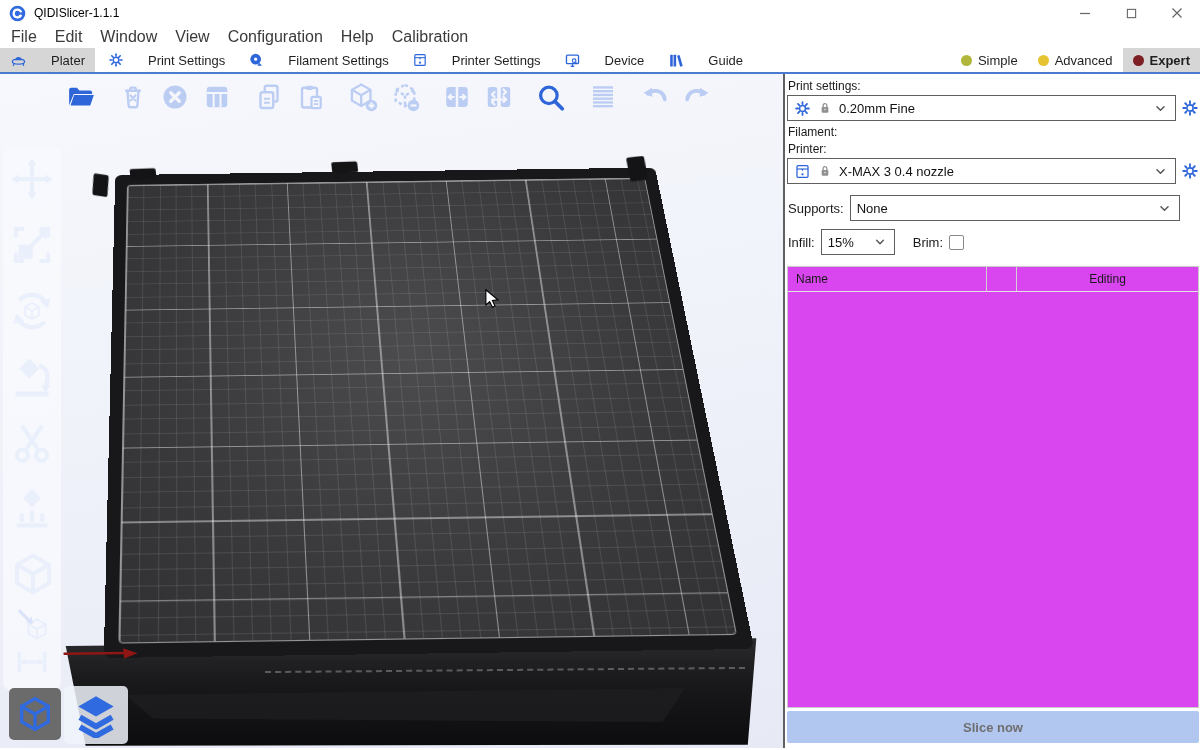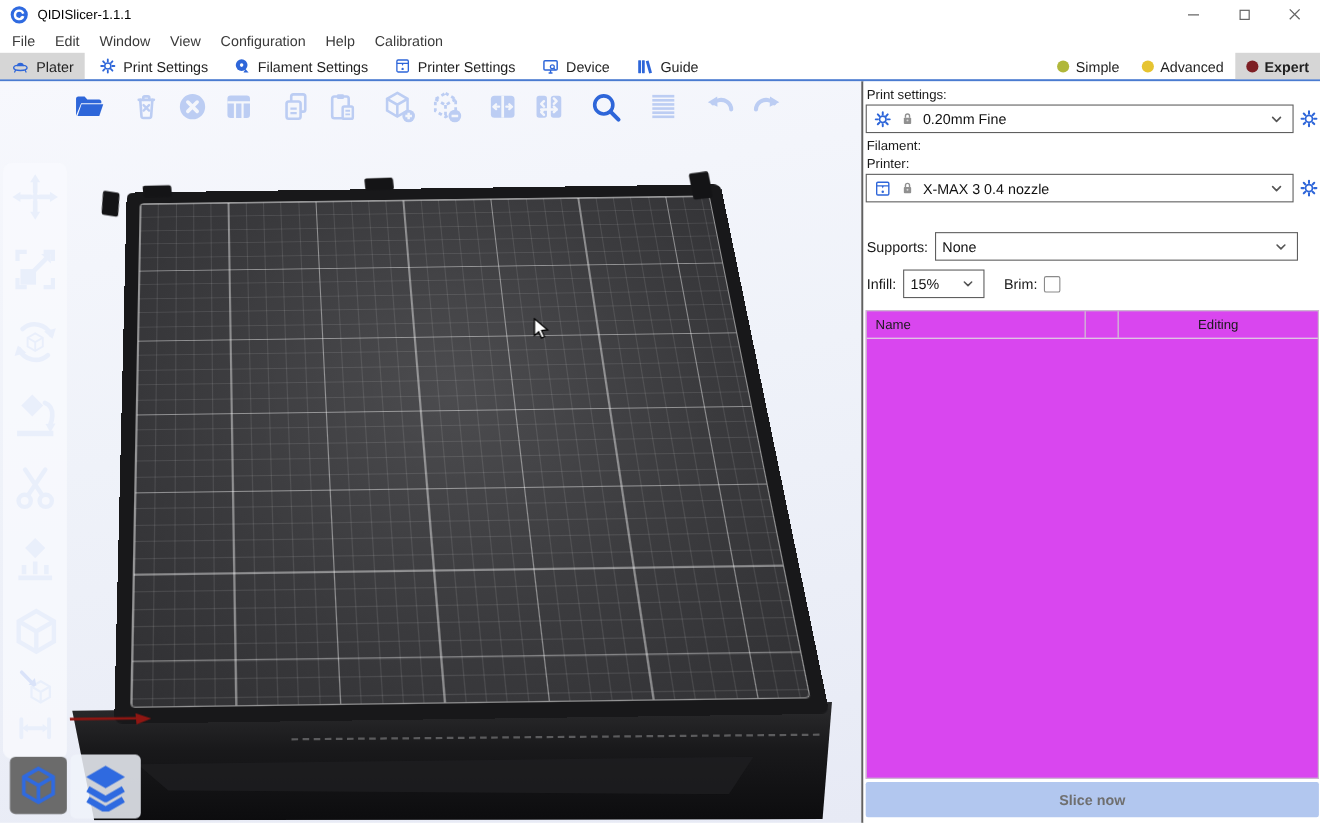--- a/index.html
+++ b/index.html
@@ -9,25 +9,25 @@
 
   
   .titlebar { height:26px; background:#fff; display:flex; align-items:center; }
   .logo { width:17px; height:17px; margin:0 8px 0 9px; }
   .title-text { font-size:12px; color:#000000; }
   .win-controls { margin-left:auto; display:flex; }
   .win-btn { width:46px; height:26px; display:flex; align-items:center; justify-content:center; color:#666; }
 
   
   .menubar { height:22px; background:#fff; display:flex; align-items:center; padding-left:2px; }
-  .menu-item { font-size:13px; color:#3a3a3a; padding:2px 9px; cursor:default; }
+  .menu-item { font-size:16px; color:#3a3a3a; padding:2px 9px; cursor:default; }
 
   
   .tabbar { height:26px; background:#fff; display:flex; align-items:stretch; border-bottom:2px solid #4a7bd0; }
-  .tab { display:flex; align-items:center; gap:6px; padding:0 10px; margin-right:3px; font-size:13px; color:#1f1f1f; }
+  .tab { display:flex; align-items:center; gap:24px; padding:0 10px; margin-right:3px; font-size:13px; color:#1f1f1f; }
   .tab.active { background:#d6d6d6; }
   .tab svg { flex:0 0 auto; }
   .modes { margin-left:auto; display:flex; align-items:stretch; }
   .mode { display:flex; align-items:center; gap:6px; padding:0 10px; font-size:13px; color:#1f1f1f; }
   .mode.active { background:#d6d6d6; font-weight:bold; }
   .dot { width:11px; height:11px; border-radius:50%; }
 
   
   .main { position:relative; width:988px; height:674px; }
   .viewport { position:absolute; left:0; top:0; width:783px; height:674px; overflow:hidden;
@@ -582,21 +582,21 @@
           <span class="val">X-MAX 3 0.4 nozzle</span>
           <svg width="17" height="17">
               <use href="#i-chev"></use>
             </svg>
         </div>
         <svg width="18" height="18" class="ic-blue">
             <use href="#i-gear"></use>
           </svg>
       </div>
 
-      <div class="inline-row" style="margin-top:24px">
+      <div class="inline-row" style="margin-top:8px">
         <span style="font-size:13px">Supports:</span>
         <div class="combo" style="margin-right:19px">
           <span class="val">None</span>
           <svg width="17" height="17">
               <use href="#i-chev"></use>
             </svg>
         </div>
       </div>
 
       <div class="inline-row" style="margin-top:5px">

